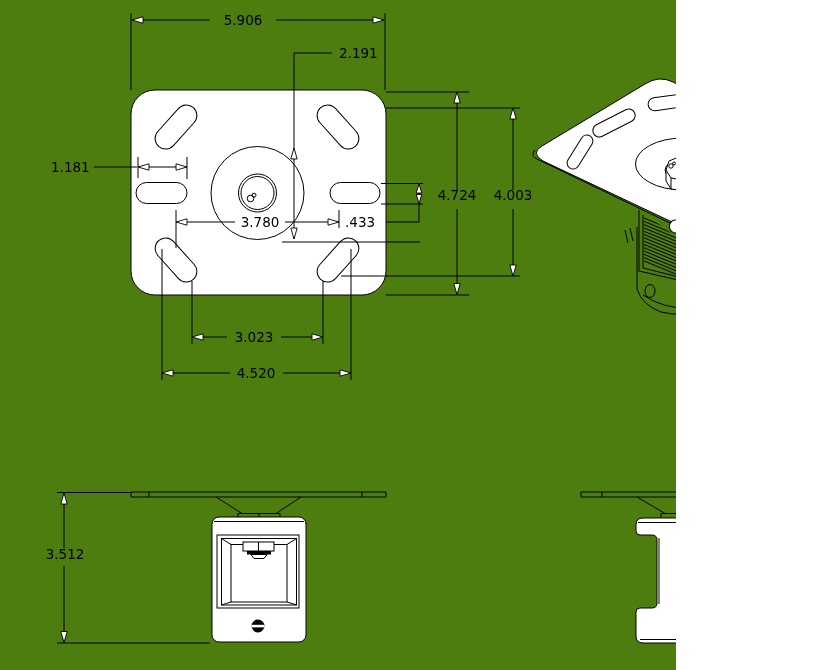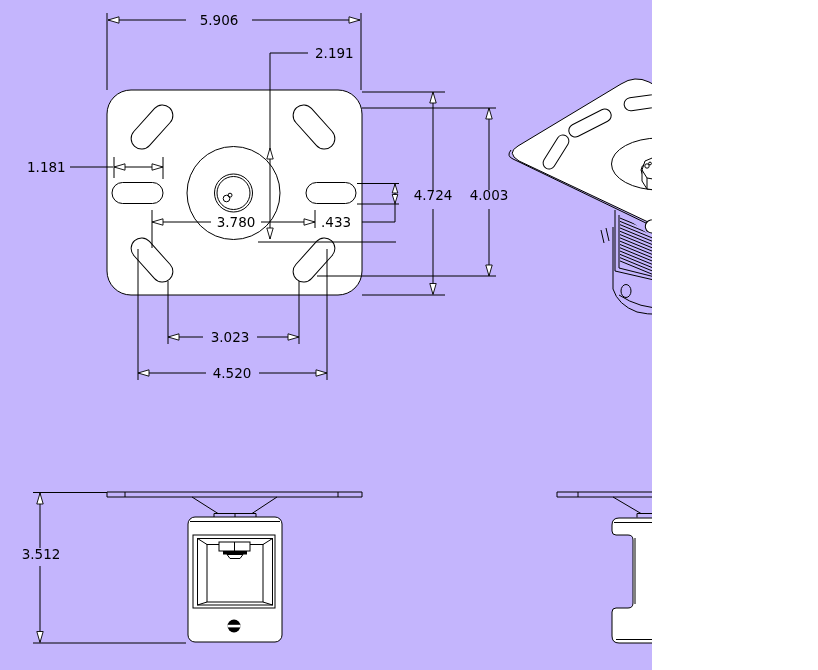--- a/index.html
+++ b/index.html
@@ -1,16 +1,16 @@
 <!DOCTYPE html>
 <html><head>
 <meta charset="utf-8">
 <style>
   html,body{margin:0;padding:0;background:#fff;}
-  .page{width:652px;height:670px;background:#c4b5fd;position:relative;overflow:hidden;}
+  .page{width:652px;height:670px;background:#4d7c0f;position:relative;overflow:hidden;padding-left:24px;}
   svg{display:block;}
   .ln{stroke:#000;stroke-width:1;fill:none;stroke-linecap:butt;}
   .fw{fill:#fff;}
   .arr{fill:#fff;stroke:#000;stroke-width:0.9;}
   .blk{fill:#000;stroke:none;}
   text{font-family:"DejaVu Sans",sans-serif;font-size:13.5px;fill:#000;}
 </style>
 </head>
 <body>
 

